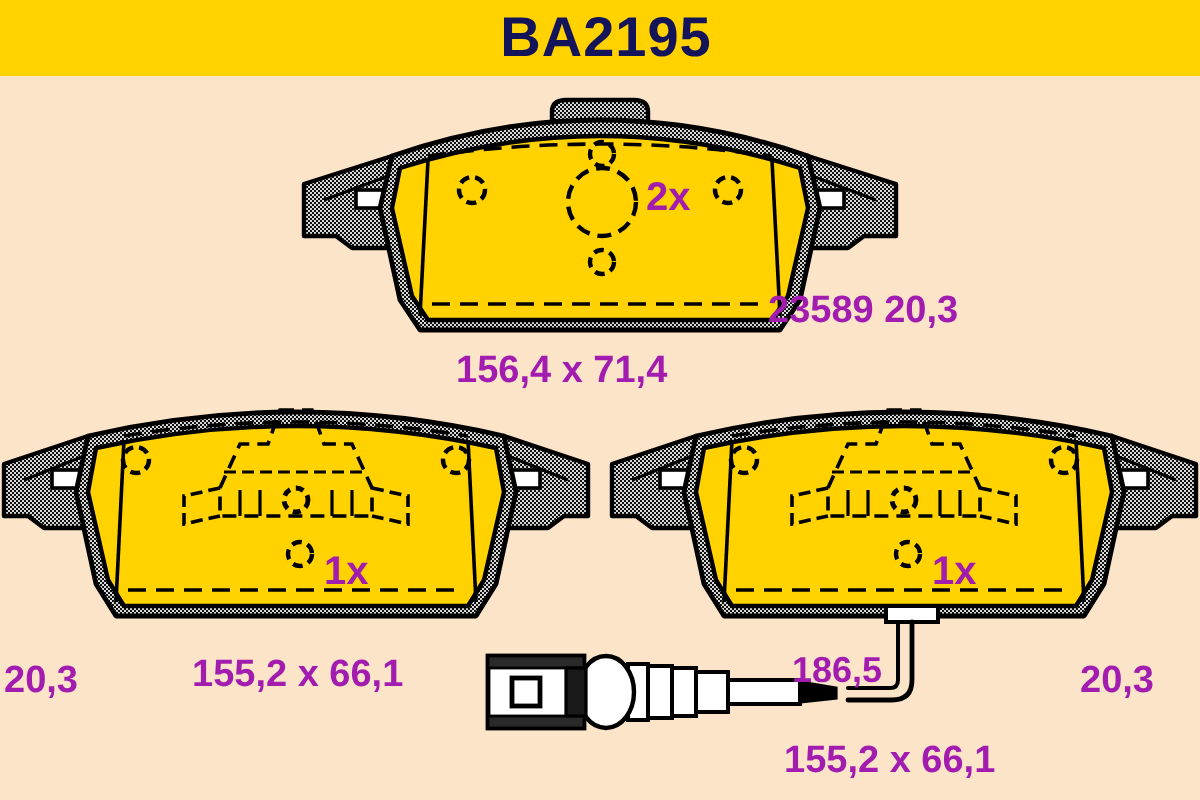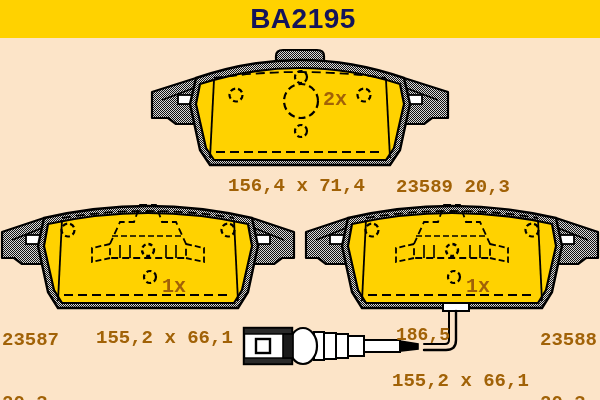--- a/index.html
+++ b/index.html
@@ -20,30 +20,30 @@
     display:flex;align-items:center;justify-content:center;
     font-size:28px;font-weight:bold;color:#14145a;
     letter-spacing:0.5px;
     font-family:"Liberation Sans", sans-serif;
   }
 
   svg.diagram{position:absolute;left:0;top:0;width:600px;height:400px;}
 
   .lbl{
     position:absolute;
-    font-family:Liberation Mono, monospace;
-    font-weight:bold;color:#a16207;white-space:pre;
+    font-family:Liberation Sans, sans-serif;
+    font-weight:bold;color:#a21caf;white-space:pre;
   }
   .lbl-dim{font-size:19px;}
   .lbl-part{font-size:19px;line-height:21px;}
   .lbl-qty{font-size:20px;}
   .lbl-sensor{font-size:18px;}
 
   #dim-top{left:228px;top:175px;}
-  #part-top{left:396px;top:145px;margin-top:32px;}
+  #part-top{left:384px;top:145px;}
   #qty-top{left:323px;top:88px;}
 
   #part-left{left:2px;top:288px;}
   #dim-left{left:96px;top:327px;}
   #qty-left{left:162px;top:275px;}
 
   #part-right{left:540px;top:288px;}
   #dim-right{left:392px;top:370px;}
   #qty-right{left:466px;top:275px;}
   #dim-sensor{left:396px;top:325px;}
@@ -187,26 +187,24 @@
       <rect x="256" y="339" width="14" height="14" fill="#fff" stroke="#000" stroke-width="2.4"></rect>
     </g>
   </svg>
 
   <div class="lbl lbl-qty" id="qty-top">2x</div>
   <div class="lbl lbl-part" id="part-top">23589 20,3</div>
   <div class="lbl lbl-dim" id="dim-top">156,4 x 71,4</div>
 
   <div class="lbl lbl-qty" id="qty-left">1x</div>
   <div class="lbl lbl-part" id="part-left">
-    <div>23587</div>
     <div>20,3</div>
   </div>
   <div class="lbl lbl-dim" id="dim-left">155,2 x 66,1</div>
 
   <div class="lbl lbl-qty" id="qty-right">1x</div>
   <div class="lbl lbl-part" id="part-right">
-    <div>23588</div>
     <div>20,3</div>
   </div>
   <div class="lbl lbl-dim" id="dim-right">155,2 x 66,1</div>
   <div class="lbl lbl-sensor" id="dim-sensor">186,5</div>
 
 </div>
 
 </body></html>

